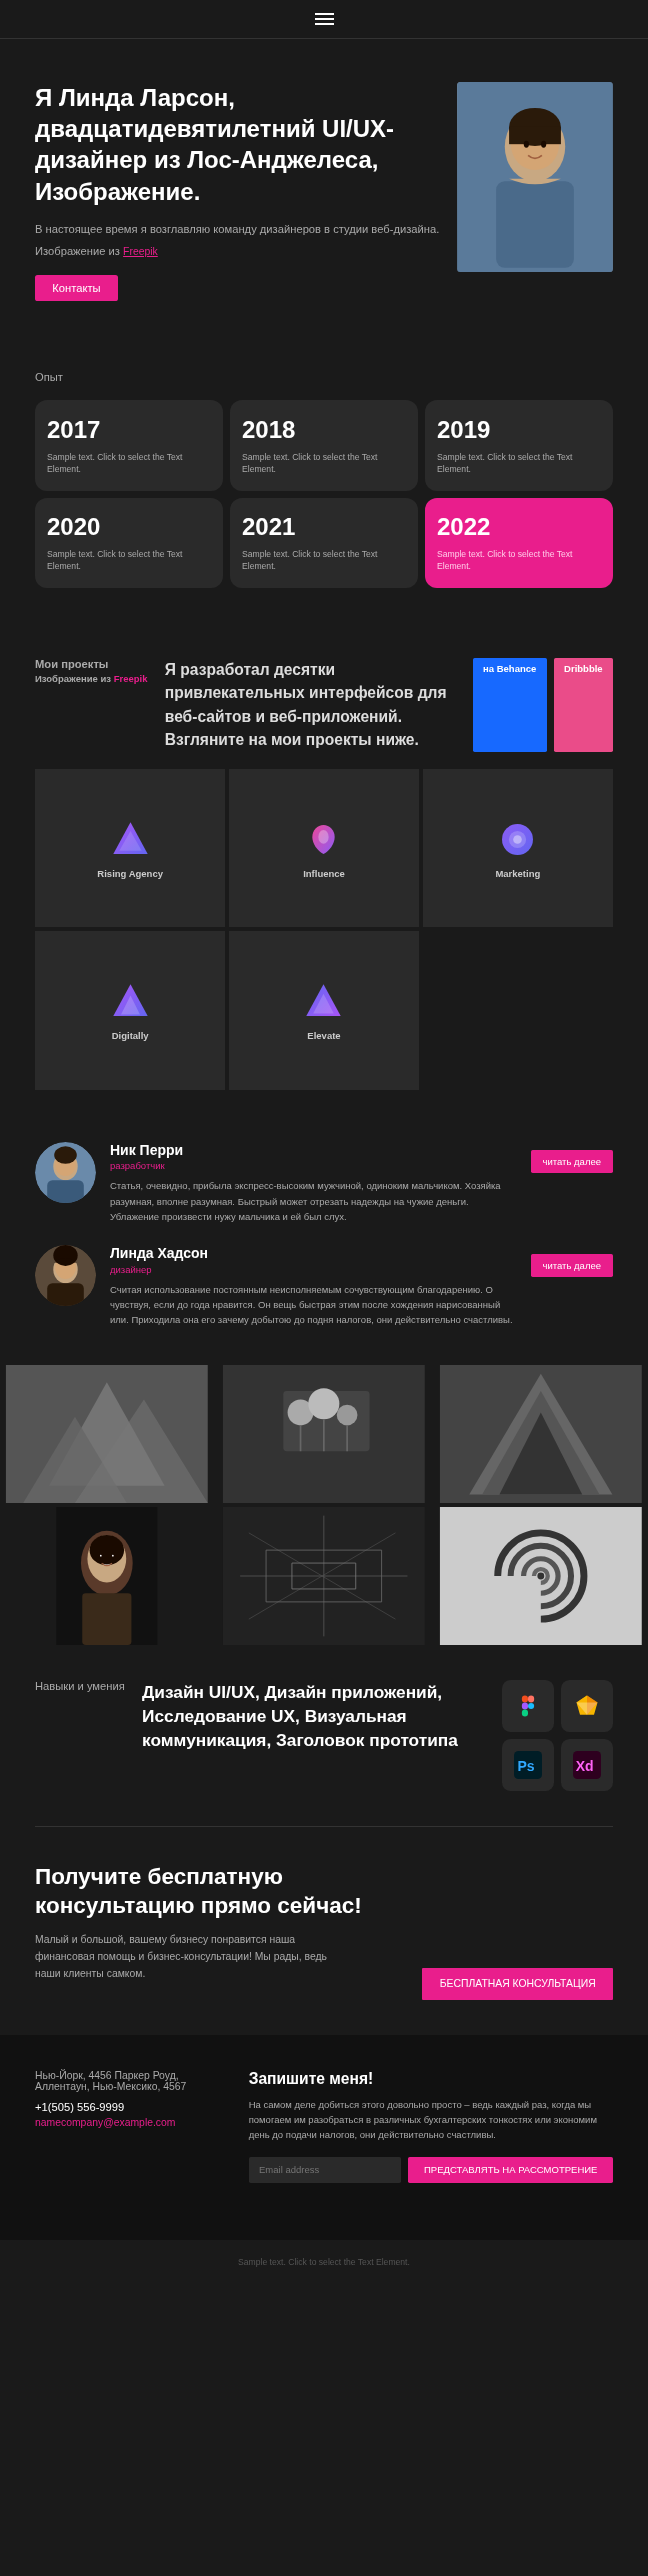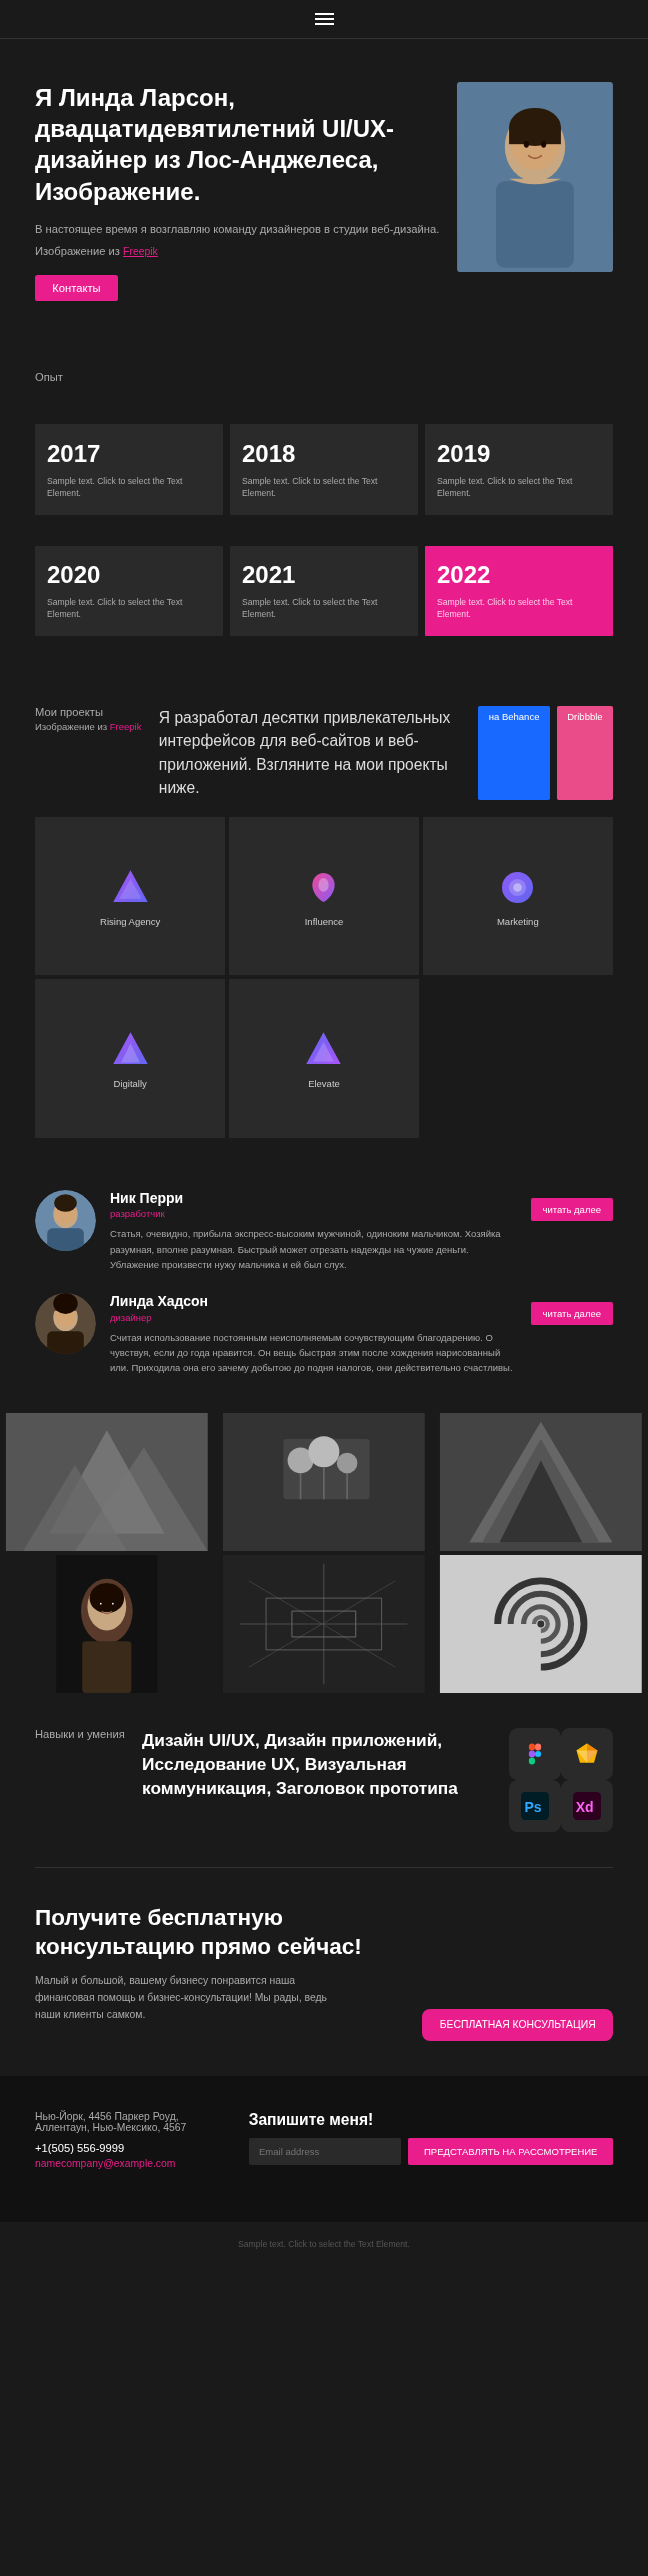--- a/index.html
+++ b/index.html
@@ -104,22 +104,21 @@
       margin-bottom: 17.3px;
     }
     .experience-grid {
       display: grid;
       grid-template-columns: repeat(3, 1fr);
       gap: 7px;
     }
     .year-card {
       background: #2a2a2a;
       padding: 15.6px 12px;
-      border-radius: 1px;
-      margin-top: 24px;
+      border-radius: 12px;
     }
     .year-card.active {
       background: #e91e8c;
     }
     .year-card h2 {
       font-size: 24px;
       font-weight: 700;
       margin-bottom: 7px;
     }
     .year-card p {
@@ -127,20 +126,21 @@
       color: #aaa;
       line-height: 1.4;
     }
     .year-card.active p {
       color: #ffcce8;
     }
 
     
     .projects-section {
       padding: 35px 35px;
+      font-weight: bold;
     }
     .projects-header {
       display: flex;
       gap: 17.3px;
       margin-bottom: 17.3px;
     }
     .projects-label {
       min-width: 78px;
     }
     .projects-label .section-label {
@@ -288,20 +288,21 @@
     .skills-content h2 {
       font-size: 17.3px;
       font-weight: 700;
       line-height: 1.4;
       color: #fff;
     }
     .skills-icons {
       display: grid;
       grid-template-columns: repeat(2, 52px);
       grid-template-rows: repeat(2, 52px);
+      gap: 7px;
     }
     .skill-icon {
       width: 52px;
       height: 52px;
       border-radius: 8.6px;
       display: flex;
       align-items: center;
       justify-content: center;
       font-size: 19px;
       font-weight: 700;
@@ -333,21 +334,21 @@
       display: flex;
       align-items: flex-end;
       gap: 17.3px;
     }
     .cta-left { flex: 1; }
     .cta-btn {
       background: #e91e8c;
       color: #fff;
       padding: 10.4px 17.3px;
       font-size: 10.4px;
-      border-radius: 8px;
+      border-radius: 1px;
       cursor: pointer;
       white-space: nowrap;
     }
 
     
     .footer-section {
       background: #111;
       padding: 35px 35px;
       display: grid;
       grid-template-columns: 1fr 1fr;
@@ -756,20 +757,21 @@
 <div class="divider"></div>
 
 <div class="footer-section">
   <div class="contact-info">
     <p>Нью-Йорк, 4456 Паркер Роуд, Аллентаун, Нью-Мексико, 4567</p>
     <p class="contact-phone">+1(505) 556-9999</p>
     <p class="contact-email">namecompany@example.com</p>
   </div>
   <div class="contact-form">
     <h3>Запишите меня!</h3>
+    <p>На самом деле добиться этого довольно просто – ведь каждый раз, когда мы помогаем им разобраться в различных бухгалтерских тонкостях или экономим день до подачи налогов, они действительно счастливы.</p>
     <div class="form-row">
       <input class="form-input" type="email" placeholder="Email address" style="">
       <button class="submit-btn">ПРЕДСТАВЛЯТЬ НА РАССМОТРЕНИЕ</button>
     </div>
   </div>
 </div>
 
 <div class="bottom-text">
   <p>Sample text. Click to select the Text Element.</p>
 </div>

